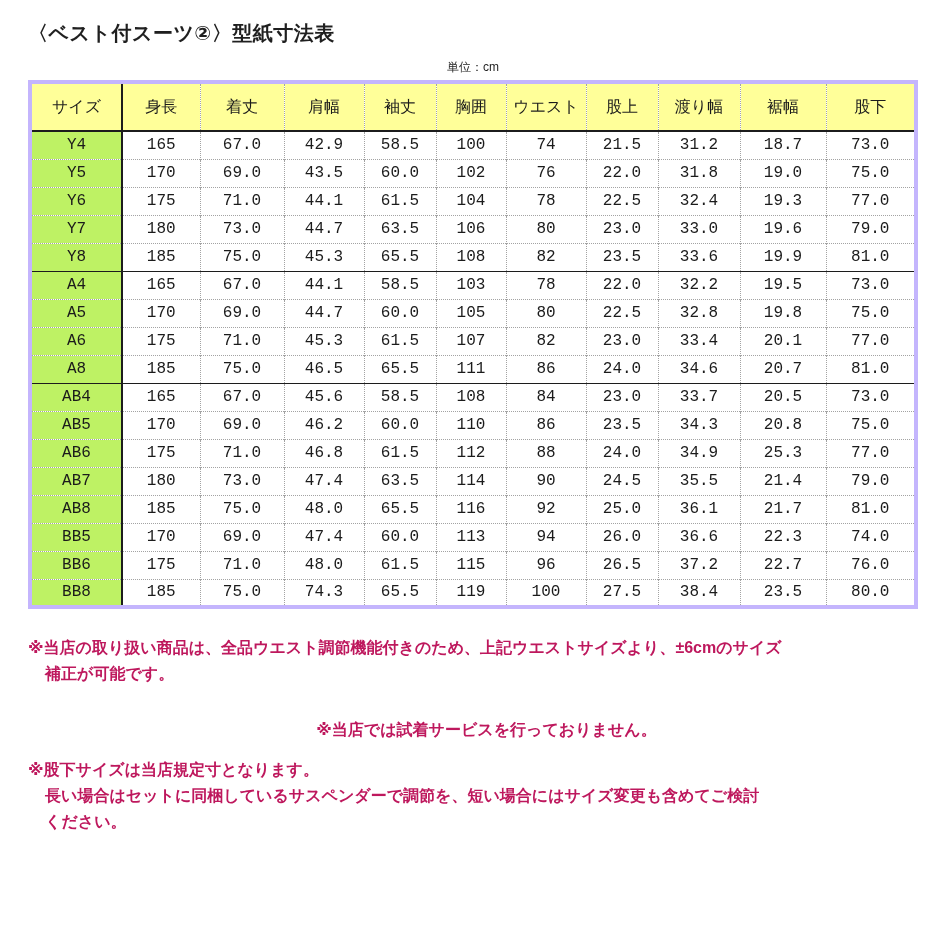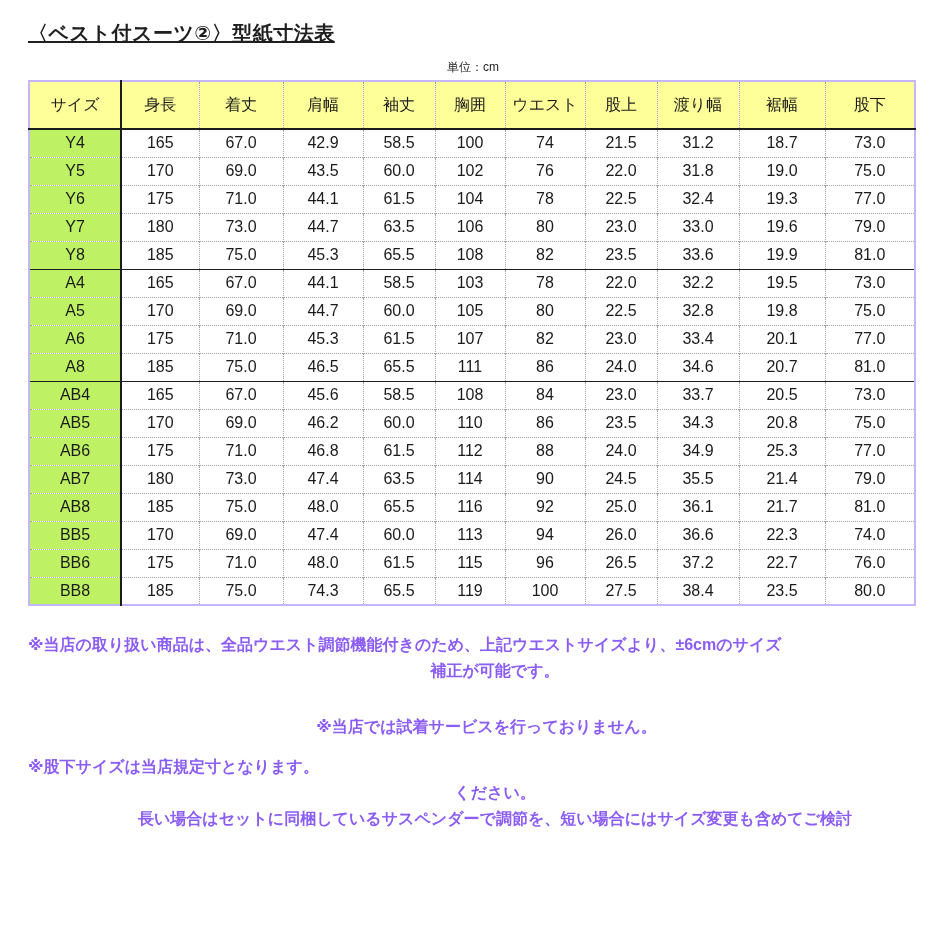--- a/index.html
+++ b/index.html
@@ -4,29 +4,29 @@
 <style>
   html,body { margin:0; padding:0; }
   body {
     width:945px; height:945px; background:#ffffff; overflow:hidden;
     font-family:"Liberation Sans","DejaVu Sans",sans-serif; color:#1b1b1b;
   }
   .page { padding:20px 0 0 28px; }
   .title {
     font-size:20px; font-weight:600; margin:0 0 12px 0; color:#1f1f1f;
     letter-spacing:0.5px;
-    text-decoration:underline;
   }
   .unit {
     width:890px; text-align:center; font-size:12px; color:#1f1f1f;
     margin-bottom:4px;
   }
   table.size-table {
     border-collapse:collapse; table-layout:fixed;
-    border:2px solid #c4b5fd;
+    border:4px solid #c4b5fd;
+    font-family:Liberation Mono, monospace;
   }
   .size-table th, .size-table td {
     text-align:center; vertical-align:middle; padding:0;
     font-size:16px; font-weight:400; overflow:hidden; white-space:nowrap;
   }
   .size-table thead th {
     height:46px; background:#ffff99; border-bottom:2px solid #1c1c1c;
   }
   .size-table thead th + th { border-left:1px dotted #a3a3a3; }
   .size-table tbody tr { height:28px; }
@@ -34,25 +34,25 @@
     border-top:1px dotted #a3a3a3; border-left:1px dotted #a3a3a3;
   }
   .size-table tbody th {
     background:#bef264; border-top:1px dotted #a3a3a3; font-weight:400;
   }
   .size-table tr > :first-child { border-right:2px solid #1c1c1c; }
   .size-table tbody tr.group-start > th,
   .size-table tbody tr.group-start > td { border-top:1px solid #1c1c1c; }
   .size-table tbody tr:first-child > th,
   .size-table tbody tr:first-child > td { border-top:none; }
-  .notes { margin-top:26px; font-size:16px; font-weight:600; color:#8b5cf6; }
+  .notes { margin-top:26px; font-size:16px; font-weight:600; color:#be185d; }
   .note { margin-bottom:30px; }
   .note:nth-child(2) { margin-bottom:14px;text-align:center; }
   .note-line { line-height:26px; }
-  .note-line.cont { padding-left:17px;text-align:center; }
+  .note-line.cont { padding-left:17px; }
 </style>
 </head>
 <body>
 
 <div class="page">
   <h1 class="title">〈ベスト付スーツ②〉型紙寸法表</h1>
   <div class="unit">単位：cm</div>
 
   <table class="size-table">
     <colgroup>
@@ -311,17 +311,17 @@
   <div class="notes">
       <div class="note">
         <div class="note-line">※当店の取り扱い商品は、全品ウエスト調節機能付きのため、上記ウエストサイズより、±6cmのサイズ</div>
         <div class="note-line cont">補正が可能です。</div>
       </div>
       <div class="note">
         <div class="note-line">※当店では試着サービスを行っておりません。</div>
       </div>
       <div class="note">
         <div class="note-line">※股下サイズは当店規定寸となります。</div>
+        <div class="note-line cont">長い場合はセットに同梱しているサスペンダーで調節を、短い場合にはサイズ変更も含めてご検討</div>
         <div class="note-line cont">ください。</div>
-        <div class="note-line cont">長い場合はセットに同梱しているサスペンダーで調節を、短い場合にはサイズ変更も含めてご検討</div>
       </div>
     </div>
 </div>
 
 </body></html>

